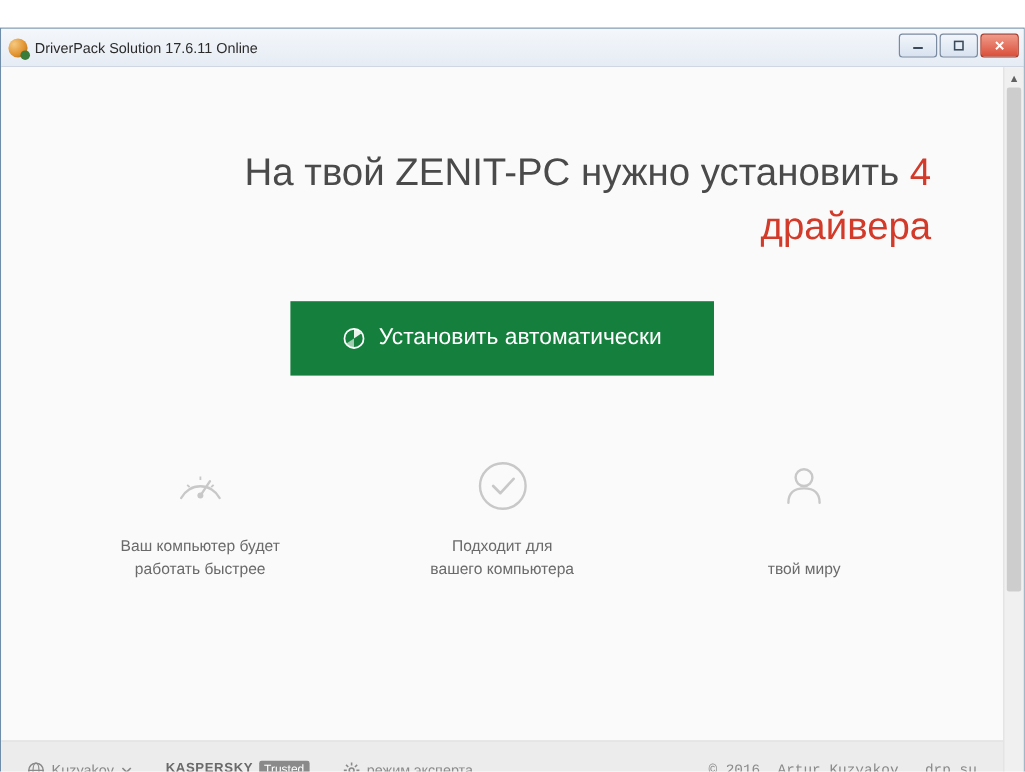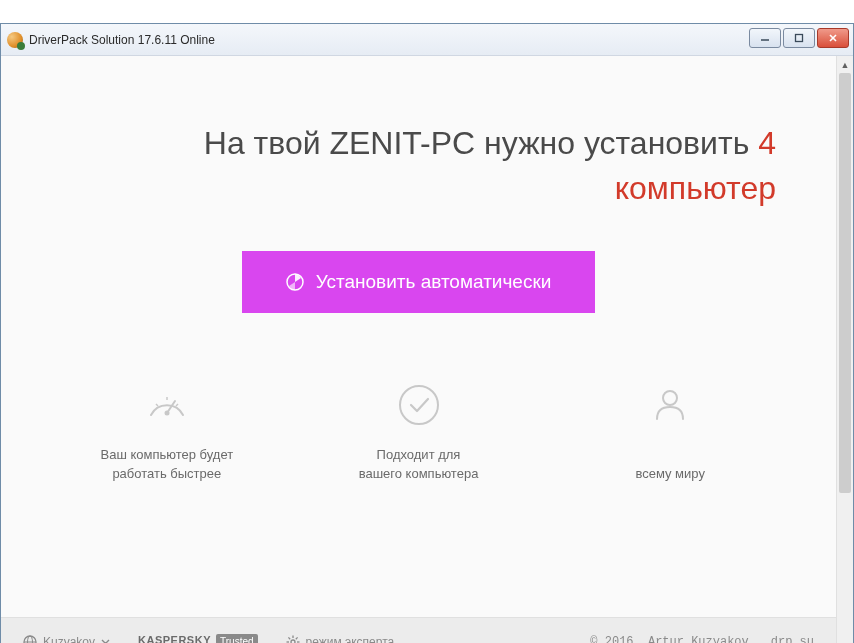--- a/index.html
+++ b/index.html
@@ -117,21 +117,21 @@
   font-weight: 300;
   color: #4a4a4a;
   line-height: 1.4;
   padding: 0 60px;
 }
 .headline .hl-red {
   color: #d23a2a;
 }
 .install-btn {
   margin: 40px auto 0;
-  background: #d946ef;
+  background: #15803d;
   color: #fff;
   font-size: 19px;
   font-weight: 400;
   padding: 20px 44px;
   border: none;
   cursor: pointer;
   display: flex;
   align-items: center;
   gap: 12px;
 }
@@ -243,21 +243,21 @@
           </svg>
       </div>
     </div>
   </div>
 
   <div class="client">
     <div class="content">
 
       <div class="headline">
         <span>На твой </span><span>ZENIT-PC</span><span> нужно установить </span><span class="hl-red">4</span><br>
-        <span class="hl-red">компьютер</span>
+        <span class="hl-red">драйвера</span>
       </div>
 
       <button class="install-btn">
         <span class="install-icon">
           <svg width="18" height="18" viewBox="0 0 18 18">
             <circle cx="9" cy="9" r="8" fill="none" stroke="#fff" stroke-width="1.5"></circle>
             <path d="M9 1 A8 8 0 0 1 15 5 L9 9 Z" fill="#fff" opacity="0.9"></path>
             <path d="M9 17 A8 8 0 0 1 3 13 L9 9 Z" fill="#fff" opacity="0.6"></path>
           </svg>
         </span>
@@ -295,21 +295,21 @@
         </div>
         <div class="feature">
           <div class="feature-icon">
             <svg width="44" height="44" viewBox="0 0 44 44">
               <circle cx="22" cy="15" r="7" fill="none" stroke="#c8c8c8" stroke-width="2"></circle>
               <path d="M9 36 C9 27 15 24 22 24 C29 24 35 27 35 36" fill="none" stroke="#c8c8c8" stroke-width="2" stroke-linecap="round"></path>
             </svg>
           </div>
           <div class="feature-text">
             <br>
-            <span>всему миру</span>
+            <span>твой миру</span>
           </div>
         </div>
       </div>
 
       <div style="flex:1"></div>
 
       <div class="footer">
         <div class="lang">
           <span class="globe-icon">
             <svg width="14" height="14" viewBox="0 0 14 14">

